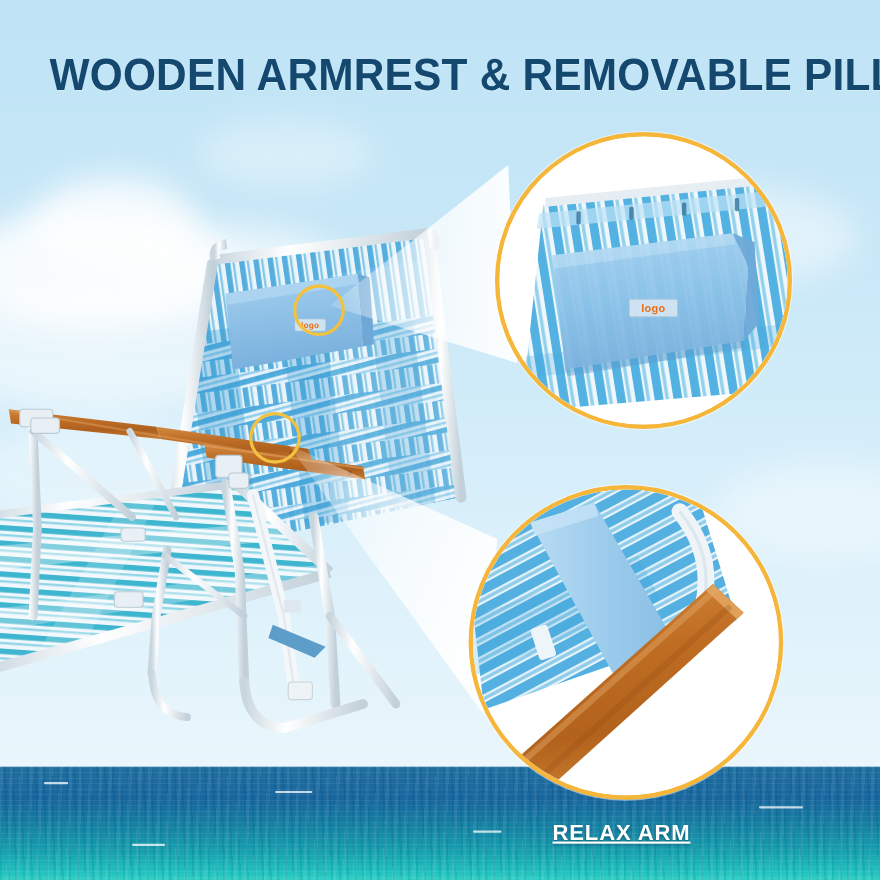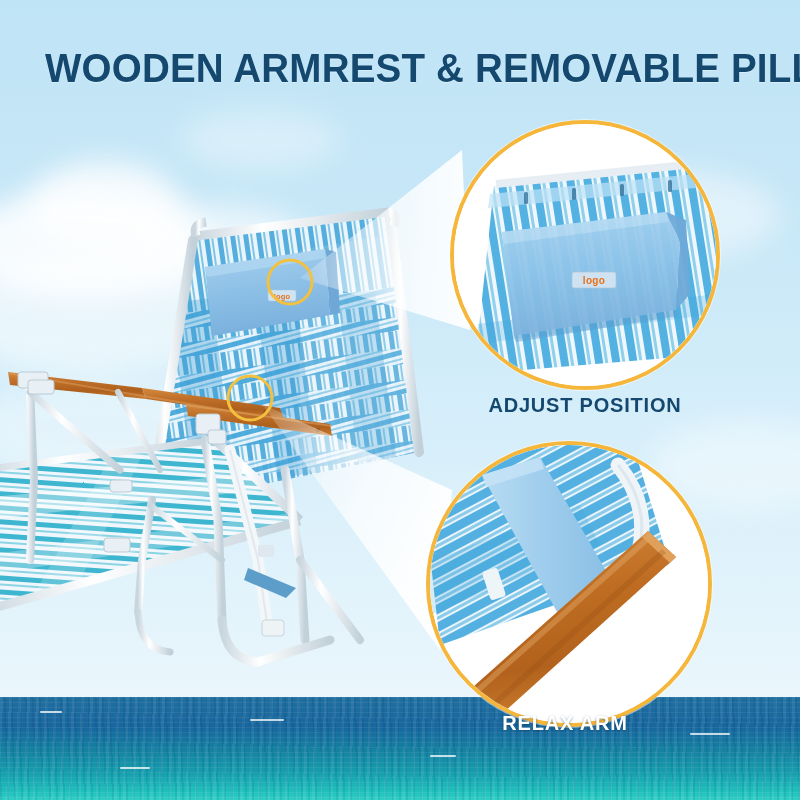--- a/index.html
+++ b/index.html
@@ -284,21 +284,20 @@
       <path d="M212,88 L232,96 L236,170 L222,186 L226,118 Z" fill="#6ea9d8"></path>
       <path d="M48,108 L212,88 L214,98 L50,120 Z" fill="#c2e1f6" opacity=".55"></path>
       <path d="M60,212 L222,186 L224,192 L62,218 Z" fill="#5f9cce" opacity=".5"></path>
 
       <rect x="48" y="88" width="188" height="130" fill="url(#zoomWeb)" opacity=".05"></rect>
 
       <rect x="118" y="148" width="44" height="16" rx="2" fill="#cfe2f1" stroke="#a9c5db" stroke-width="0.7"></rect>
       <text x="140" y="160" font-size="10" font-family="Liberation Sans, sans-serif" font-weight="bold" fill="#e8701a" text-anchor="middle" letter-spacing="0.3">logo</text>
     </svg>
   </div>
-  <div class="caption caption-dark" style="left:445px;top:394px;width:280px;">ADJUST POSITION</div>
 
   <div class="callout" style="left:426px;top:441px;width:278px;height:278px;">
     <svg class="callout-inner" viewBox="0 0 278 278">
       <defs>
         <pattern id="zoomWeb2" width="16" height="16" patternUnits="userSpaceOnUse" patternTransform="rotate(62)">
           <rect width="16" height="16" fill="#e9f5fc"></rect>
           <rect width="9" height="16" fill="#53b0e0"></rect>
           <rect x="11" width="3" height="16" fill="#8ccbe9"></rect>
         </pattern>
         <linearGradient id="zoomWood" x1="0" y1="0" x2="0.2" y2="1">
@@ -325,15 +324,15 @@
       <path d="M188,20 Q230,72 198,136" stroke="#cfdde6" stroke-width="3" fill="none" opacity=".55"></path>
 
       <path d="M34,250 L218,86 L246,112 L62,278 Z" fill="url(#zoomWood)"></path>
       <path d="M218,86 L246,112 L240,118 L212,92 Z" fill="#e0a05a"></path>
       <path d="M36,252 L220,88 L224,92 L40,256 Z" fill="#e3a869" opacity=".45"></path>
       <path d="M52,266 L232,104 L236,108 L56,270 Z" fill="#8e4b14" opacity=".25"></path>
 
       <rect x="56" y="124" width="16" height="30" rx="3" fill="#eef5f9" transform="rotate(-18 64 139)"></rect>
     </svg>
   </div>
-  <div class="caption caption-light" style="left:425px;top:712px;width:280px;">RELAX ARM</div>
+  <div class="caption caption-light" style="left:425px;top:747px;width:280px;text-decoration:underline;">RELAX ARM</div>
 
 </div>
 
 </body></html>

